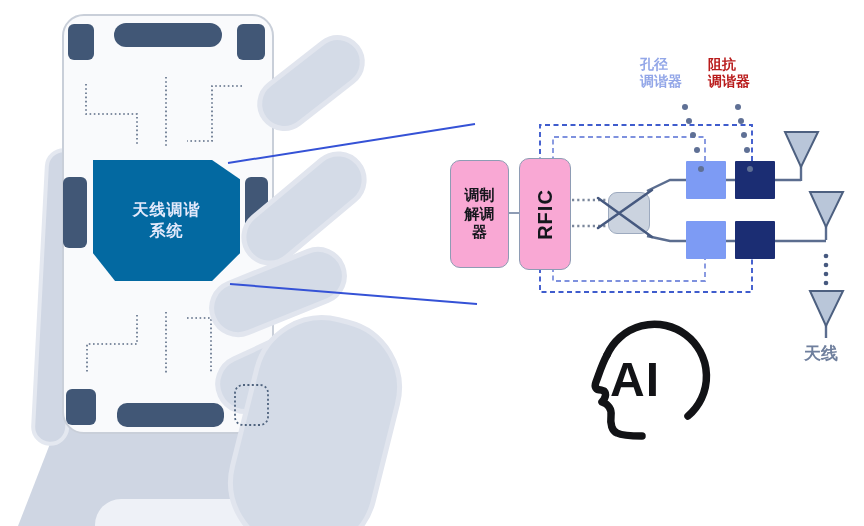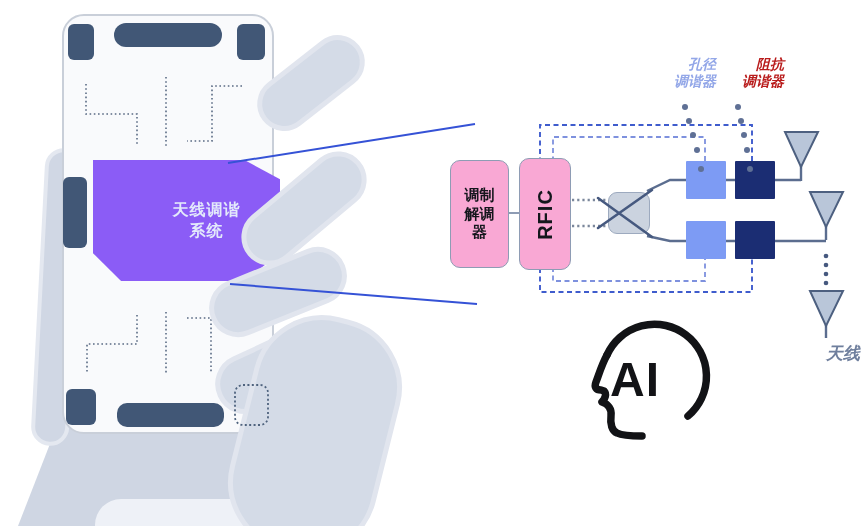--- a/index.html
+++ b/index.html
@@ -19,38 +19,38 @@
     border-radius:19px;transform:rotate(3deg);z-index:1;}
   .finger{background:#d4dbe7;border:5px solid #e1e5ee;border-radius:999px;z-index:5;}
   .knuckle{background:#d4dbe7;border:5px solid #e1e5ee;border-radius:70px;z-index:5;}
 
   
   .phone-body{left:62px;top:14px;width:208px;height:416px;background:#f9fafc;border:2px solid #c9cfd9;
     border-radius:22px;z-index:2;}
   .slab{position:absolute;background:#415776;z-index:2;}
 
   
-  .chip{left:93px;top:160px;width:147px;height:121px;background:#8b5cf6;z-index:2;
+  .chip{left:93px;top:160px;width:147px;height:121px;background:#0369a1;z-index:2;
     clip-path:polygon(0 0,81% 0,100% 16%,100% 77%,81% 100%,15% 100%,0 77%);
-    display:flex;align-items:center;justify-content:center;padding-left:40px;}
+    display:flex;align-items:center;justify-content:center;}
   .chip-text{color:#e3e9fb;font-size:16px;font-weight:600;text-align:center;line-height:1.3;letter-spacing:1px;}
 
   
   .graybox{position:absolute;background:#f9a8d4;border:1.5px solid #8e9cb4;border-radius:10px;z-index:4;
     display:flex;align-items:center;justify-content:center;}
   .modem-text{width:34px;text-align:center;font-size:15px;font-weight:700;color:#14161c;line-height:1.25;}
   .rfic-text{font-size:20px;font-weight:700;color:#14161c;letter-spacing:1px;transform:rotate(-90deg);white-space:nowrap;}
   .switchbox{left:608px;top:192px;width:40px;height:40px;background:#cbd3df;border:1.5px solid #9daabf;
     border-radius:9px;z-index:4;}
   .tuner{position:absolute;width:40px;height:38px;z-index:4;border-radius:1px;}
   .tuner.light{background:#7d9bf4;}
   .tuner.dark{background:#1b2d73;}
 
   
-  .lbl{position:absolute;text-align:right;font-weight:700;font-size:14px;line-height:1.2;z-index:7;font-style:italic;}
+  .lbl{position:absolute;text-align:left;font-weight:700;font-size:14px;line-height:1.2;z-index:7;}
   .lbl.aperture{color:#93a7e8;left:640px;top:56px;width:76px;}
   .lbl.impedance{color:#b91c1c;left:708px;top:56px;width:76px;}
   .lbl.antenna{color:#6f7f9d;left:804px;top:344px;width:56px;font-size:17px;font-weight:600;}
   .ai-text{position:absolute;left:600px;top:352px;width:70px;text-align:center;z-index:3;
     color:#121316;font-size:48px;font-weight:700;letter-spacing:1px;}
 
   
   .trace{fill:none;stroke:#5a6b84;stroke-width:1.6;stroke-dasharray:1.6 2.6;}
   .dash-outer{fill:none;stroke:#3f5ccd;stroke-width:1.9;stroke-dasharray:5 3.5;}
   .dash-inner{fill:none;stroke:#7e91de;stroke-width:1.8;stroke-dasharray:5 3.5;}

